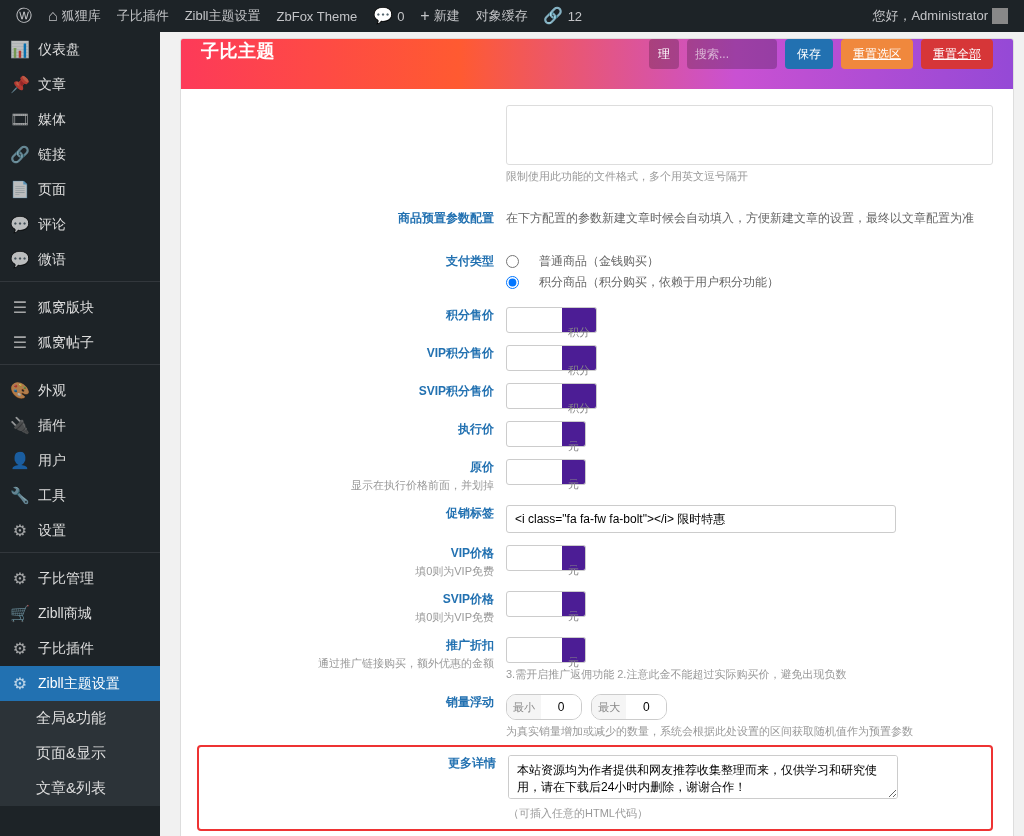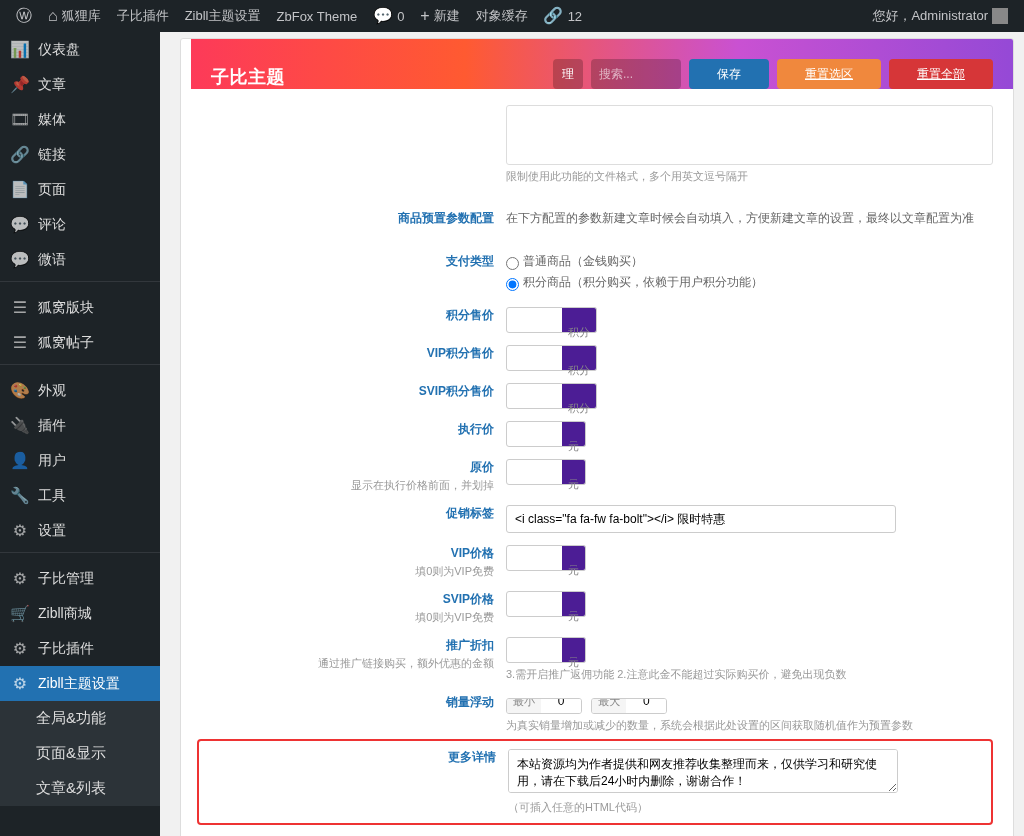--- a/index.html
+++ b/index.html
@@ -13,44 +13,44 @@
 #adminmenu::-webkit-scrollbar{width:0}
 .menu-item { display:flex; align-items:center; padding:8px 10px; gap:8px; cursor:pointer; color:#ddd; }
 .menu-item.current { background:#2271b1; color:#fff; }
 .menu-ico { width:20px; text-align:center; font-size:16px; opacity:.7; }
 .menu-sep { height:5px; border-top:1px solid #32373c; margin:4px 0; }
 .submenu { background:#2c3338; }
 .submenu .menu-item { padding-left:36px; font-size:15px; }
 
 #wpbody { margin-left:160px; margin-top:32px; height:calc(836px - 32px); overflow-y:auto; padding:0 10px 0 20px; }
 .panel { background:#fff; margin-top:6px; border:1px solid #ddd; border-radius:3px; overflow:hidden; }
-.panel-head { background:linear-gradient(90deg,#fd3a59,#ff5a31,#c951d2,#9549d6); color:#fff; height:50px; display:flex; align-items:flex-end; padding:0 20px; justify-content:space-between;margin-left:10px; }
+.panel-head { background:linear-gradient(90deg,#fd3a59,#ff5a31,#c951d2,#9549d6); color:#fff; height:50px; display:flex; align-items:flex-start; padding:0 20px; justify-content:space-between; }
 .panel-title { font-size:18px; font-weight:600; letter-spacing:.5px; }
 .head-right { display:flex; align-items:center; gap:8px; }
-.head-btn { height:30px; padding:0 28px; border:none; border-radius:4px; color:#fff; font-size:12px; cursor:pointer; }
+.head-btn { height:30px; padding:0 12px; border:none; border-radius:4px; color:#fff; font-size:12px; cursor:pointer; }
 .head-search { height:30px; width:90px; border:none; border-radius:4px; padding:0 8px; background:rgba(0,0,0,.22); color:#fff; font-size:12px; }
 .head-search::placeholder{color:#fff9}
 .head-btn.exp{ background:rgba(0,0,0,.22); width:30px; padding:0; }
 .head-btn.save{ background:#2271b1; }
 .head-btn.reset1{ background:#f0883d;text-decoration:underline; }
 .head-btn.reset2{ background:#d63638;text-decoration:underline; }
 
 .panel-body { padding:10px 20px 20px; }
 .field-row { display:flex; padding:6px 0; }
 .field-label { width:305px; text-align:right; padding-right:12px; font-size:12px; }
 .fl-main { color:#2271b1; font-weight:600; }
 .fl-help { color:#999; font-size:11px; margin-top:2px; }
 .field-ctrl { flex:1; font-size:12px; color:#666; }
 .txt-in { width:60px; height:26px; border:1px solid #ccc; border-radius:3px; padding:0 6px; font-size:12px; }
 .unit { display:inline-block; margin-left:-4px; height:26px; line-height:24px; padding:12px 6px; border:1px solid #ccc; border-left:none; border-radius:0 3px 3px 0; background:#4c1d95; font-size:11px; color:#888; vertical-align:top; }
 .wtxt { width:390px; height:28px; border:1px solid #ccc; border-radius:3px; padding:0 8px; font-size:12px; }
 .tarea { width:390px; border:1px solid #ccc; border-radius:3px; padding:6px 8px; font-size:12px; resize:both; min-height:44px; }
 .fnote { color:#999; font-size:11px; margin-top:4px; }
-.radio-opt { display:flex; align-items:flex-end; gap:4px; margin-bottom:4px; }
-.numpair { display:inline-flex; align-items:flex-end; border:1px solid #ccc; border-radius:3px; height:16px; overflow:hidden; }
+.radio-opt { display:flex; align-items:center; gap:20px; margin-bottom:4px; }
+.numpair { display:inline-flex; align-items:flex-start; border:1px solid #ccc; border-radius:10px; height:26px; overflow:hidden; }
 .numpair span { background:#f5f5f5; padding:0 6px; font-size:11px; color:#888; height:24px; line-height:24px; }
 .numpair input { width:40px; height:24px; border:none; text-align:center; font-size:12px; }
 .hl-box { border:2px solid #e33; border-radius:4px; padding:8px 4px; margin-left:-4px; }
 .border-box{border:1px solid #ddd;border-radius:3px;padding:6px 8px;min-height:60px;}
 </style>
 </head>
 <body>
 
 <div id="wpadminbar">
   <div class="ab-left" id="ab-left">

